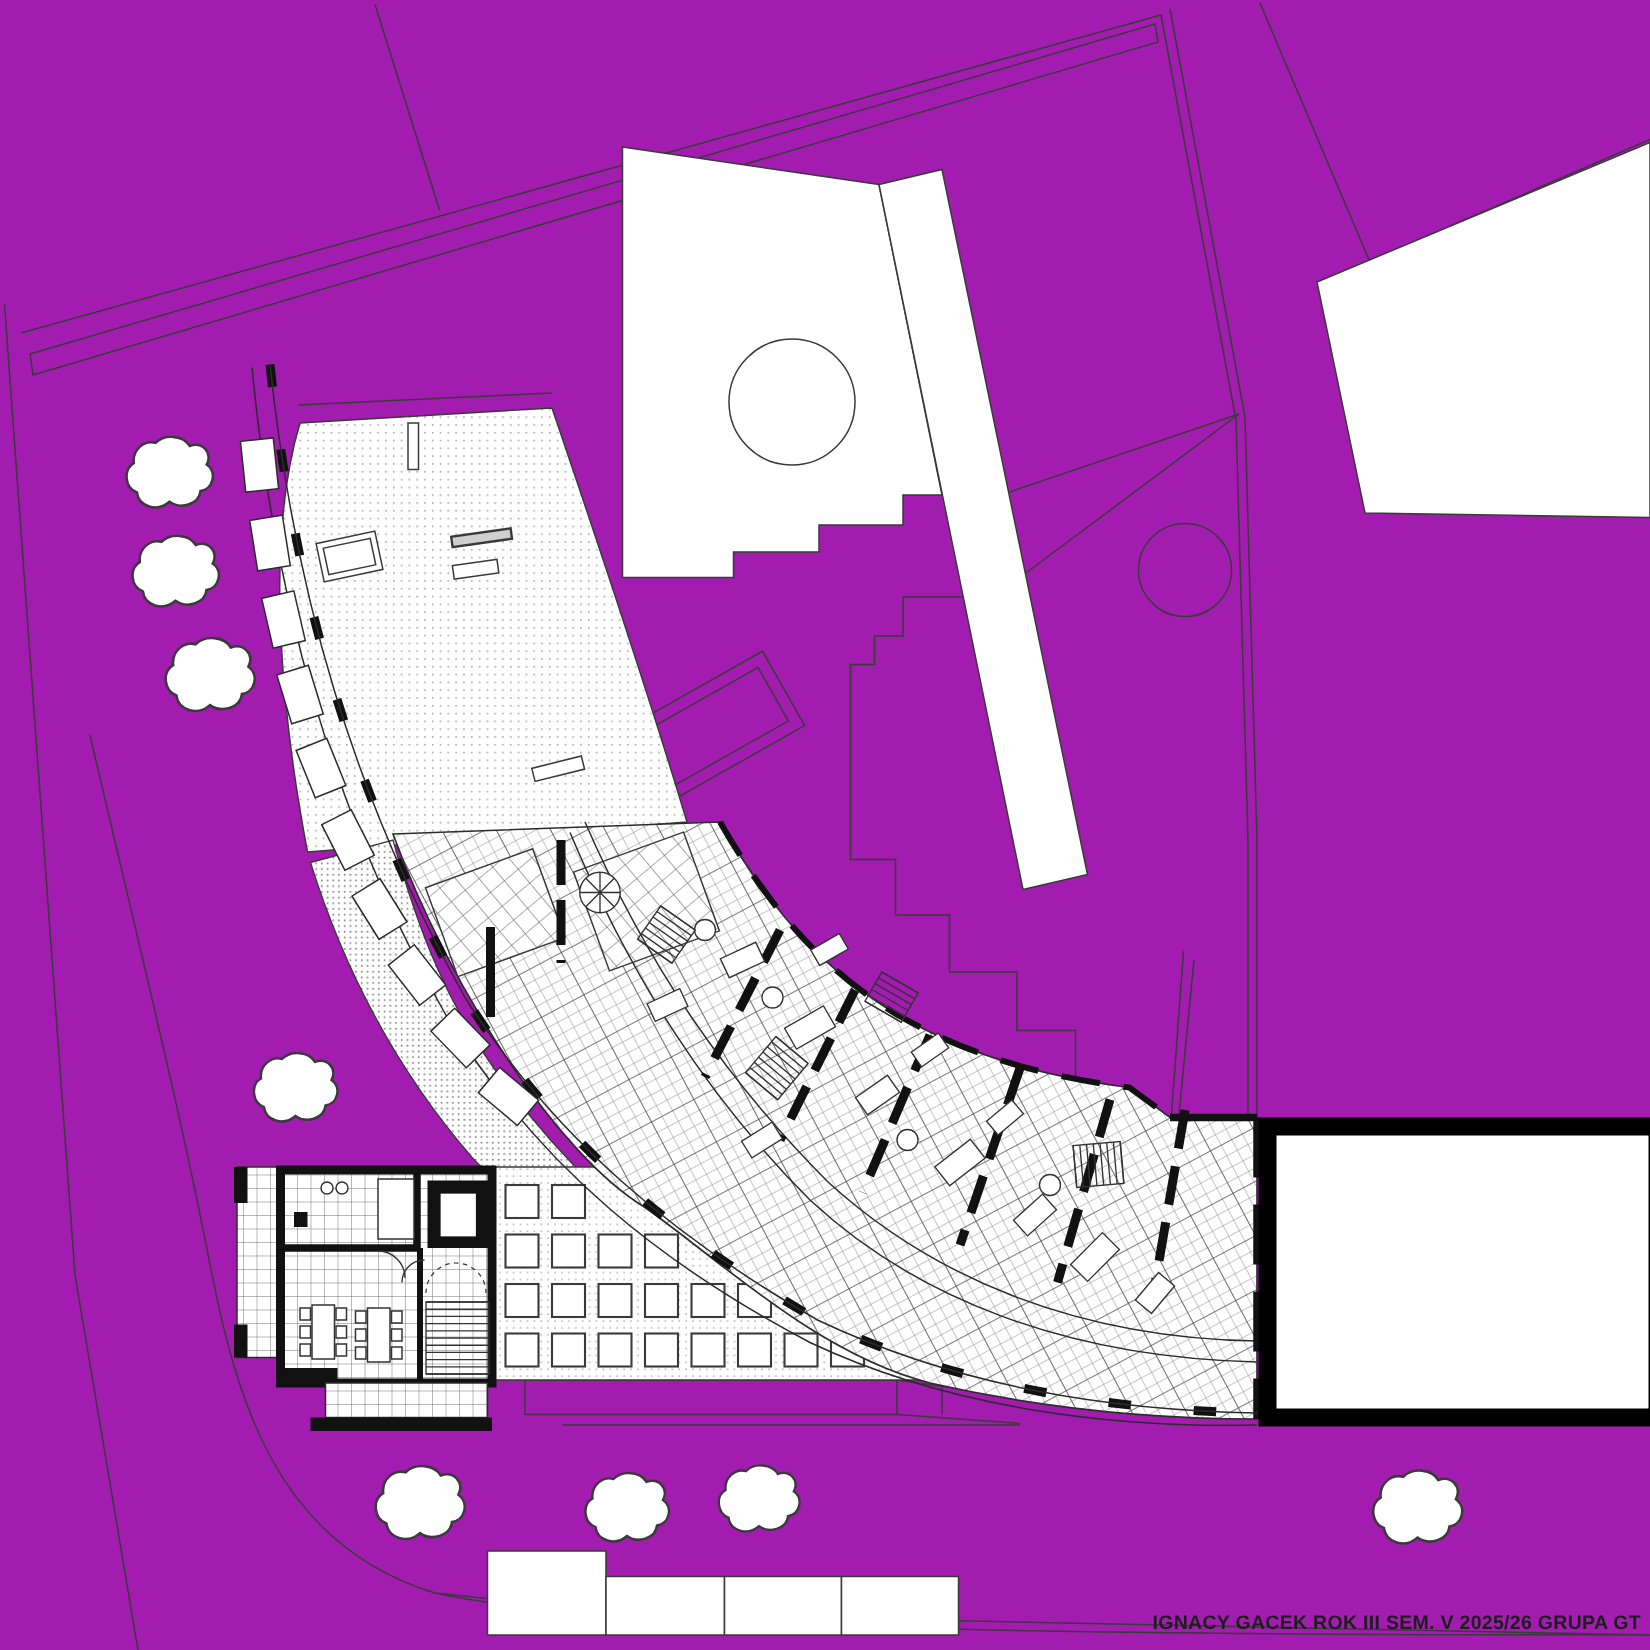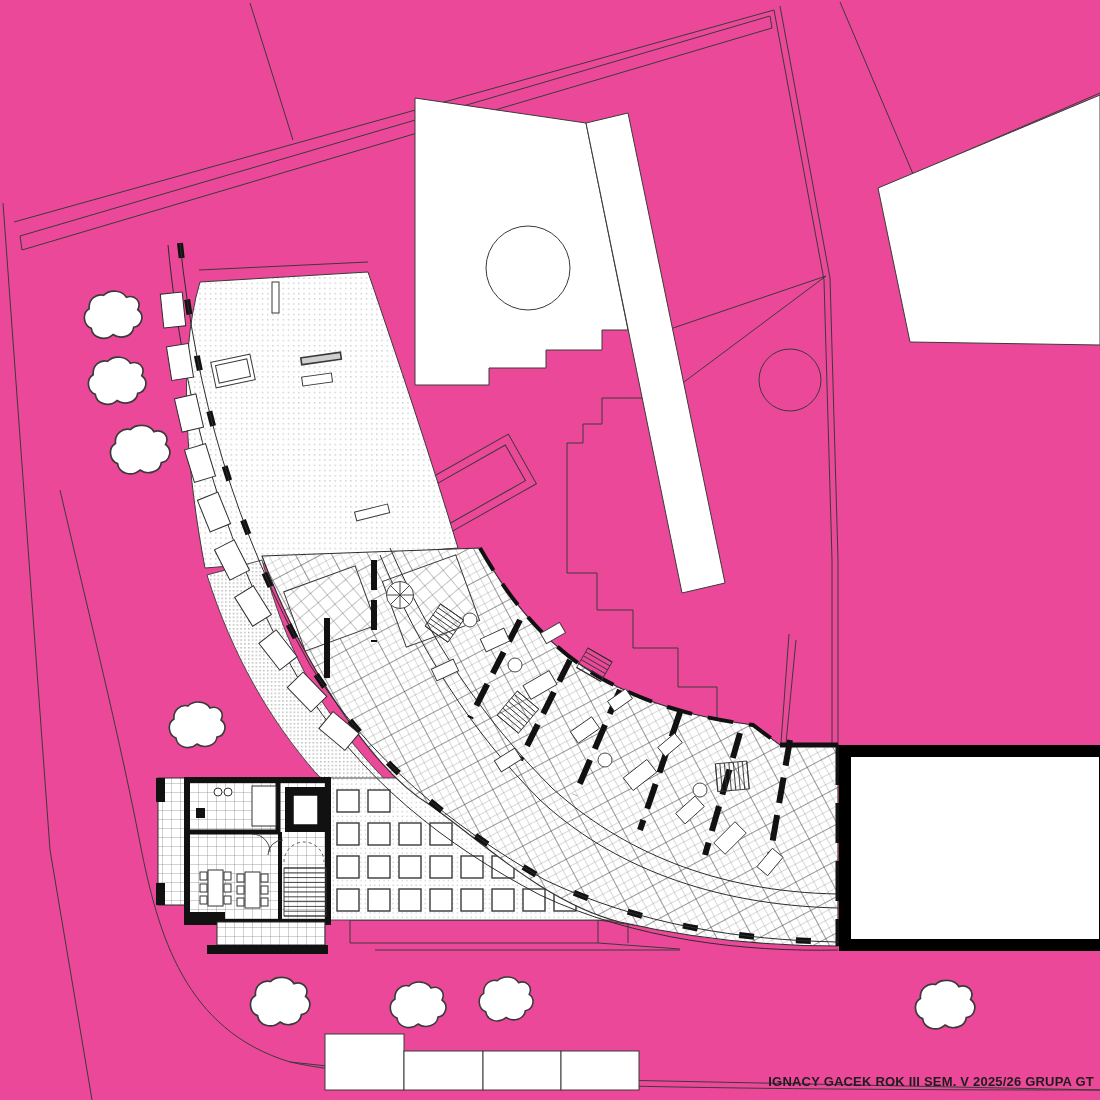--- a/index.html
+++ b/index.html
@@ -1,16 +1,16 @@
 <!DOCTYPE html>
 <html><head>
 <meta charset="utf-8">
 <style>
   html,body{margin:0;padding:0;background:#fff;}
-  .page{position:relative;width:1100px;height:1100px;background:#ec4899;overflow:hidden;
+  .page{position:relative;width:1100px;height:1100px;background:#a21caf;overflow:hidden;
         font-family:"Liberation Sans", sans-serif;}
   svg{display:block}
   .titletext{font-family:"Liberation Sans", sans-serif;font-size:13px;font-weight:700;
              fill:#1d1d1d;letter-spacing:.2px;}
 </style>
 </head>
 <body>
 
 <div class="page">
 <svg id="plan" viewBox="0 0 1100 1100" width="1100" height="1100">

